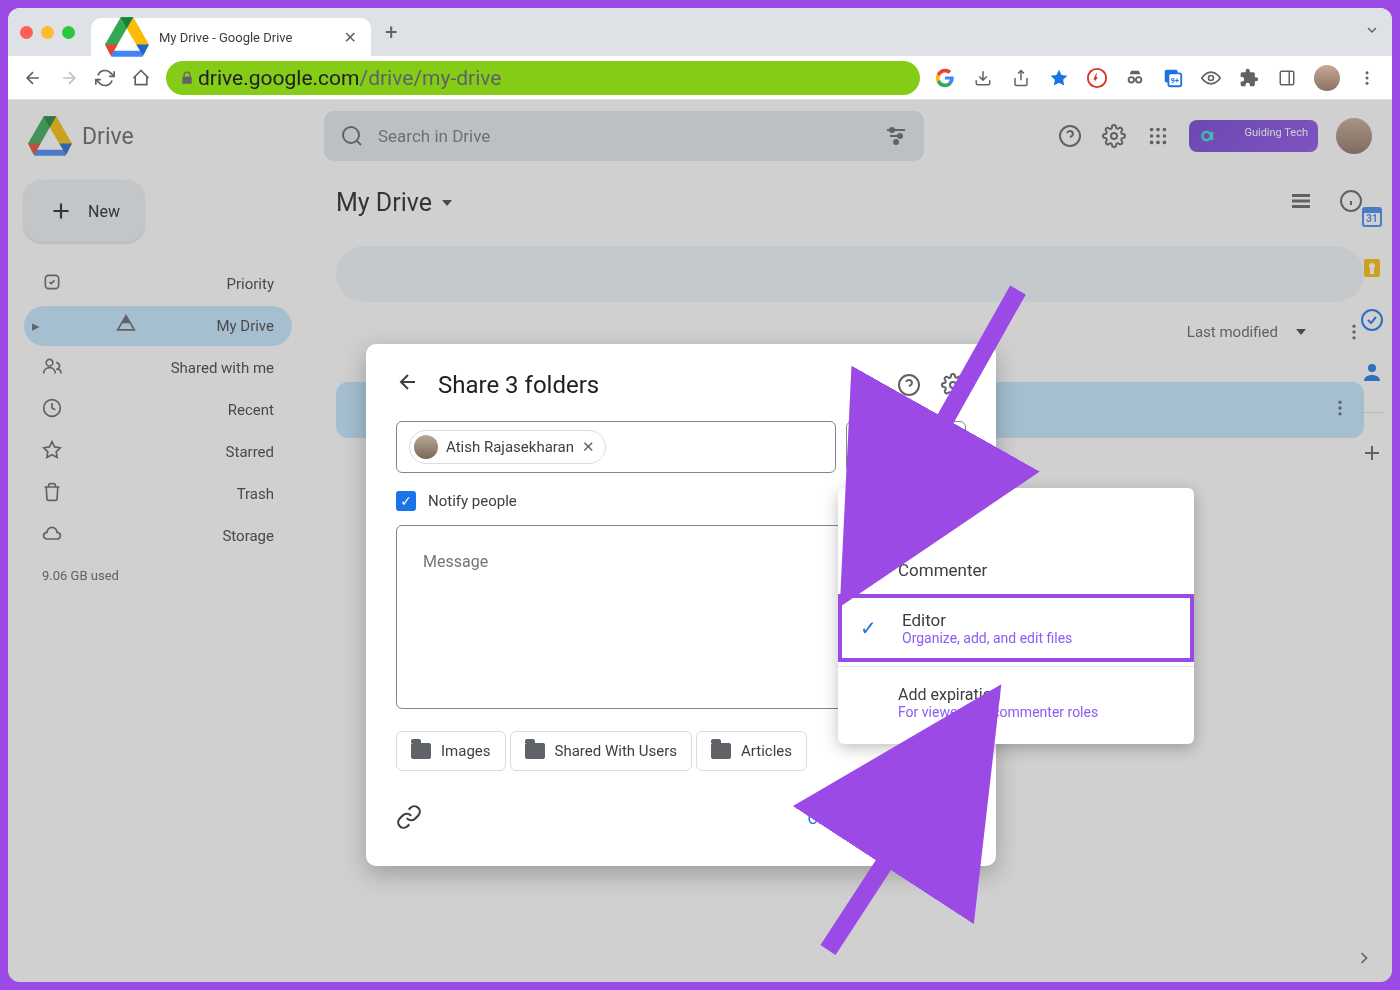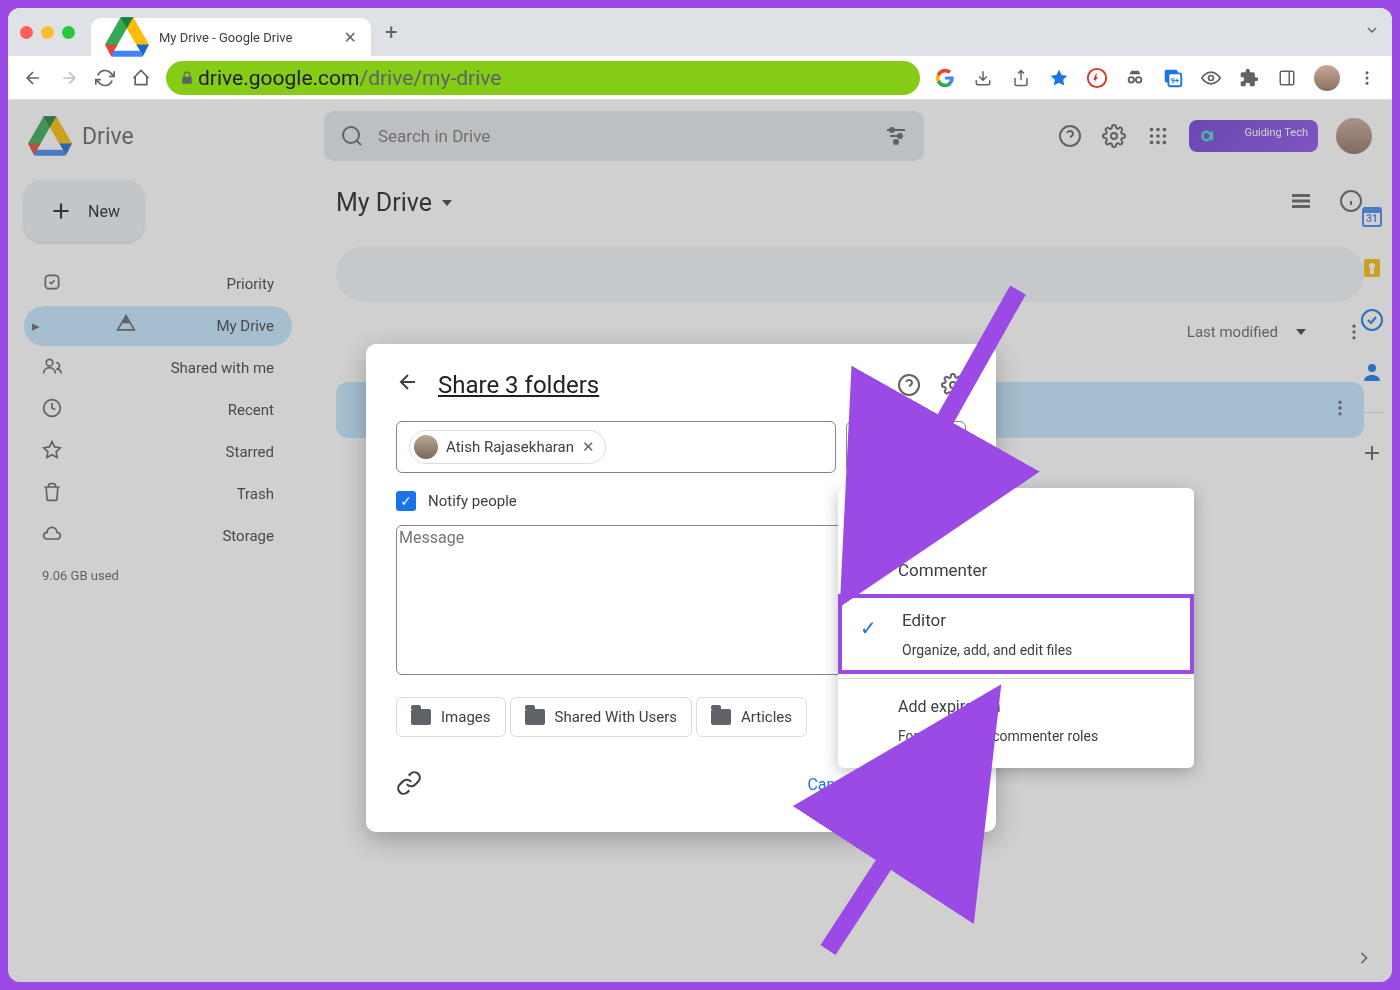--- a/index.html
+++ b/index.html
@@ -59,53 +59,53 @@
 .dim-overlay { position: absolute; inset: 0; background: rgba(100,100,100,0.3); }
 
 
 .right-rail { position: absolute; right: 8px; top: 104px; display: flex; flex-direction: column; gap: 28px; align-items: center; }
 .rail-icon { width: 24px; height: 24px; }
 
 
 .modal { position: absolute; top: 244px; left: 358px; width: 630px; background: #fff; border-radius: 10px; box-shadow: 0 8px 24px rgba(0,0,0,0.25); padding: 26px 30px; }
 .modal-head { display: flex; align-items: center; gap: 18px; margin-bottom: 22px; }
 .modal-back { font-size: 22px; color: #3c4043; cursor: pointer; }
-.modal-title { font-size: 24px; color: #202124; flex: 1; text-decoration: underline; }
+.modal-title { font-size: 24px; color: #202124; flex: 1; }
 .modal-head .hdr-icon { color: #5f6368; }
 
 .recipient-row { display: flex; gap: 10px; margin-bottom: 18px; }
 .recipient-box { flex: 1; border: 1px solid #80868b; border-radius: 6px; padding: 8px 12px; }
 .chip { display: inline-flex; align-items: center; gap: 8px; border: 1px solid #dadce0; border-radius: 20px; padding: 4px 10px 4px 4px; font-size: 15px; color: #3c4043; }
 .chip-ava { width: 24px; height: 24px; border-radius: 50%; background: linear-gradient(#b8a898, #7a6856); }
 .chip-x { color: #5f6368; cursor: pointer; }
 .role-select { border: 1px solid #80868b; border-radius: 6px; padding: 0 14px; display: flex; align-items: center; gap: 14px; font-size: 16px; color: #3c4043; cursor: pointer; min-width: 120px; }
 .caret-down { width:0; height:0; border-left:5px solid transparent; border-right:5px solid transparent; border-top:6px solid #3c4043; }
 
 .notify { display: flex; align-items: center; gap: 12px; margin-bottom: 14px; font-size: 15px; color: #3c4043; }
 .checkbox { width: 20px; height: 20px; background: #1a73e8; border-radius: 3px; display: flex; align-items: center; justify-content: center; color: #fff; font-size: 14px; }
 
-.msg-box { width: 100%; border: 1px solid #80868b; border-radius: 6px; padding: 2px; font-size: 16px; color: #5f6368; height: 150px; resize: none; outline: none; font-family: inherit; }
+.msg-box { width: 100%; border: 1px solid #80868b; border-radius: 6px; padding: 26px; font-size: 16px; color: #5f6368; height: 184px; resize: none; outline: none; font-family: inherit; }
 
 .access-chips { display: flex; gap: 4px; margin-top: 18px; }
 .access-chip { border: 1px solid #dadce0; border-radius: 6px; padding: 10px 14px; display: flex; align-items: center; gap: 10px; color: #3c4043; font-size: 15px; }
 .folder-mini { width: 20px; height: 16px; background: #5f6368; border-radius: 2px; position: relative; }
 .folder-mini::before { content:''; position:absolute; top:-4px; left:0; width:10px; height:4px; background:#5f6368; border-radius:2px 2px 0 0; }
 
 .modal-footer { display: flex; align-items: center; margin-top: 26px; }
 .link-icon { color: #3c4043; }
 .cancel-btn { margin-left: auto; color: #1a73e8; font-size: 16px; padding: 10px 18px; cursor: pointer; }
 .send-btn { background: #1a73e8; color: #fff; font-size: 16px; padding: 12px 28px; border-radius: 26px; cursor: pointer; }
 
 
 .dropdown { position: absolute; top: 388px; left: 830px; width: 356px; background: #fff; border-radius: 6px; box-shadow: 0 4px 16px rgba(0,0,0,0.25); padding: 10px 0; }
 .dd-item { padding: 14px 40px 14px 60px; font-size: 17px; color: #3c4043; cursor: pointer; }
 .dd-sep { height: 1px; background: #e0e0e0; margin: 4px 0; }
 .dd-selected { position: relative; border: 4px solid #9b4ae5; padding: 12px 24px 12px 60px; }
 .dd-selected .check { position: absolute; left: 18px; top: 18px; color: #1a73e8; font-size: 20px; }
-.dd-item .sub { font-size: 14px; color: #404040; margin-top: 12px; }
+.dd-item .sub { font-size: 14px; color: #8b5cf6; margin-top: 0; }
 .dd-item .main { font-size: 17px; color: #3c4043; }
 .dd-exp .main { font-size: 16px; }
 
 
 .arrow { position: absolute; pointer-events: none; }
 .arrow svg { overflow: visible; }
 
 </style>
 </head>
 <body>

